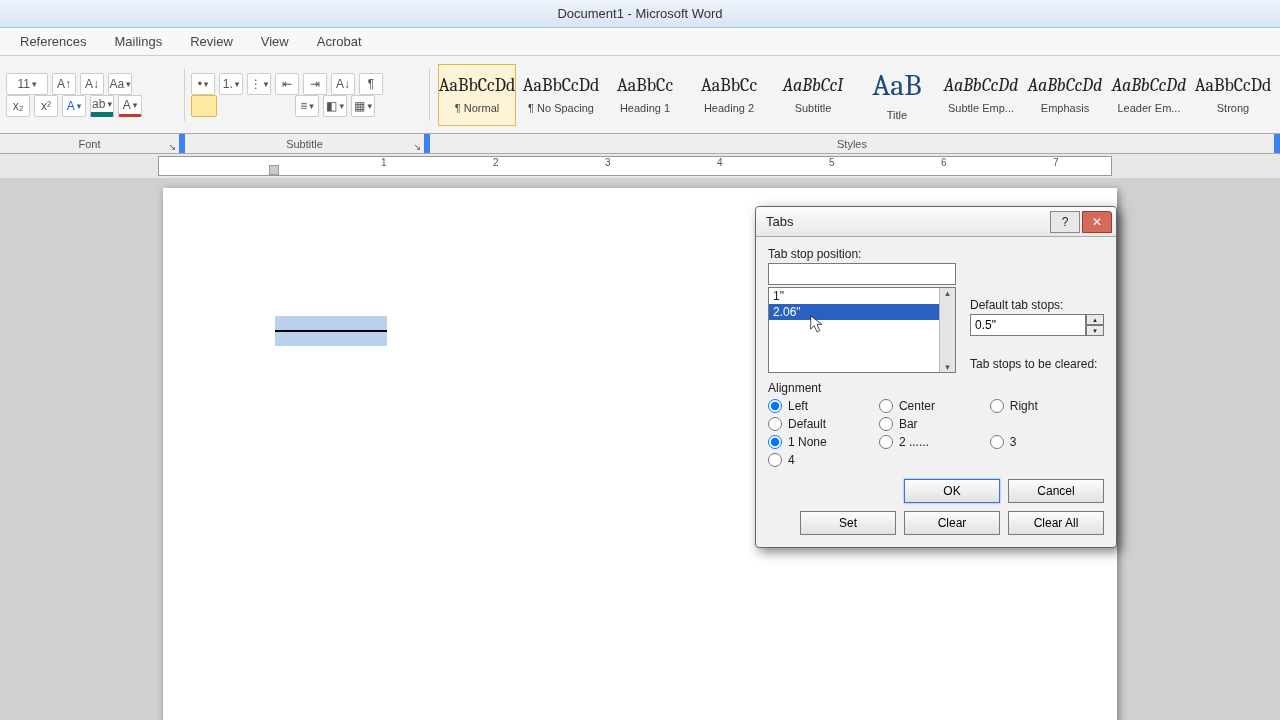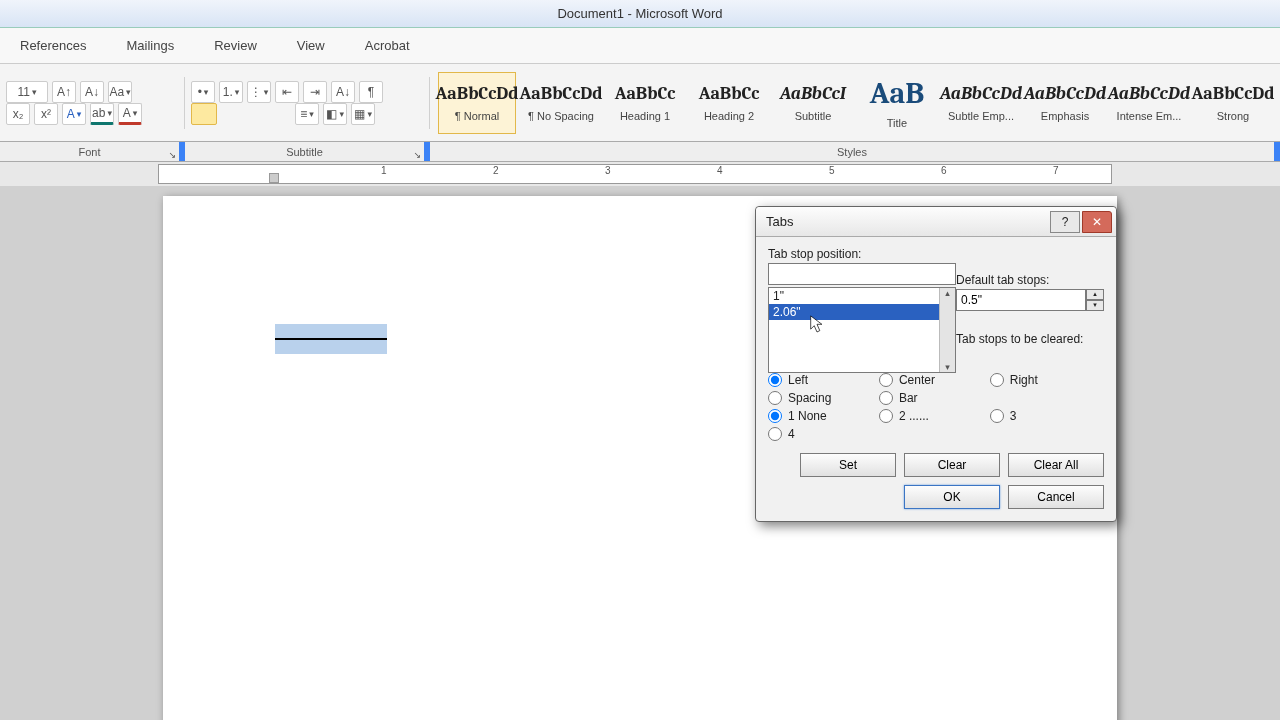--- a/index.html
+++ b/index.html
@@ -1,33 +1,33 @@
 <!DOCTYPE html>
 <html><head>
 <meta charset="utf-8">
 <style>
   * { box-sizing: border-box; margin: 0; padding: 0; font-family: "Segoe UI", Tahoma, sans-serif; }
   body { background: #d0d0d0; width: 1280px; height: 720px; overflow: hidden; position: relative; }
   
   .titlebar { height: 28px; background: linear-gradient(#f0f4fb,#d8e4f5); display:flex; align-items:center; justify-content:center; font-size:13px; color:#333; border-bottom:1px solid #9cb; }
   
-  .menubar { height: 36px; background:#f8f8f8; display:flex; align-items:center; gap:40px; padding-left:20px; font-size:13px; color:#444; border-bottom:1px solid #ccc;}
+  .menubar { height: 28px; background:#f8f8f8; display:flex; align-items:center; gap:28px; padding-left:20px; font-size:13px; color:#444; border-bottom:1px solid #ccc;}
   .menubar span { cursor:default; }
   
   .ribbon { height: 78px; background:#f4f4f4; border-bottom:1px solid #aaa; display:flex; align-items:center; position:relative;}
   .ribbon-sec { border-right:1px solid #d0d0d0; padding:4px 6px; display:flex; flex-direction:column; justify-content:space-between;}
   .rrow { display:flex; gap:4px; align-items:center; }
   .ibtn { width:24px; height:22px; border:1px solid #ccc; background:#fff; border-radius:2px; display:flex; align-items:center; justify-content:center; font-size:12px; color:#555;}
   .ibtn.sel { background:#fde9a0; border-color:#e2b84a;}
   .dd::after{content:"▾"; font-size:9px; margin-left:2px;}
   
   .styles { flex:1; display:flex; gap:6px; padding:4px 8px; align-items:center; overflow:hidden;}
   .style-item { width:78px; height:62px; border:1px solid transparent; display:flex; flex-direction:column; align-items:center; justify-content:center; font-size:11px; color:#444; cursor:default;}
   .style-item.sel { border:1px solid #e2b84a; background:#fdf3d6;}
-  .style-item .ex { font-family:"Cambria",serif; font-size:18px; margin-bottom:6px; color:#222;font-weight:bold;}
+  .style-item .ex { font-family:"Cambria",serif; font-size:18px; margin-bottom:6px; color:#222;}
   .style-item .ex.big { font-size:30px; color:#1a4b7a;}
   .style-item .cap { font-size:11px; white-space:nowrap; overflow:hidden; text-overflow:ellipsis; max-width:76px;}
   
   .groupbar { height:20px; background:#eee; border-bottom:1px solid #aaa; display:flex; font-size:11px; color:#555;}
   .glabel { border-right:6px solid #3b82f6; display:flex; align-items:center; justify-content:center; position:relative;}
   .glabel .dl { position:absolute; right:3px; bottom:1px; font-size:9px;}
   
   .ruler-wrap { height:24px; background:#e8e8e8; display:flex; align-items:center; padding-left:158px;}
   .ruler { height:20px; width:954px; background:#fff; border:1px solid #999; position:relative;}
   .ruler .tick { position:absolute; top:0; font-size:10px; color:#555;}
@@ -39,21 +39,21 @@
   .sel-mark::after { content:""; flex:1; height:2px; background:#000;}
   
   
   .dialog { position:absolute; left:755px; top:206px; width:362px; background:#f1f1f1; border:1px solid #666; border-radius:4px; box-shadow:4px 4px 12px rgba(0,0,0,0.5);}
   .dlg-head { height:30px; background:linear-gradient(#fdfdfd,#e7e7e7); border-bottom:1px solid #aaa; display:flex; align-items:center; padding:0 0 0 10px; font-size:13px; color:#222; border-radius:4px 4px 0 0;}
   .dlg-head .spacer { flex:1;}
   .dlg-head .hbtn { width:30px; height:22px; border:1px solid #888; background:#e8e8e8; margin-left:2px; display:flex; align-items:center; justify-content:center; font-size:12px;}
   .dlg-head .hbtn.close { background:#d46a5b; color:#fff; border-color:#a03a2a; margin-right:4px; border-radius:0 3px 0 0;}
   
   .dlg-body { padding:10px 12px 12px; font-size:12px; color:#222;}
-  .row { display:flex; gap:0; align-items:center;}
+  .row { display:flex; gap:14px; align-items:flex-end;}
   .col { flex:1; }
   .lbl { margin-bottom:2px; }
   input[type=text].tb { width:100%; height:22px; border:1px solid #7a7a7a; background:#fff; font-size:12px; padding:0 4px;}
   .selblue { background:#2a61c0; color:#fff;}
   .spin { display:flex; }
   .spin input { flex:1; }
   .spin .arr { width:18px; display:flex; flex-direction:column;}
   .spin .arr div { flex:1; border:1px solid #7a7a7a; background:#e9e9e9; font-size:7px; display:flex; align-items:center; justify-content:center;}
   
   .listbox { margin-top:2px; width:188px; height:86px; border:1px solid #7a7a7a; background:#fff; position:relative;}
@@ -92,21 +92,21 @@
     <div class="rrow">
       <div class="ibtn dd" style="width:42px;">11</div>
       <div class="ibtn">A↑</div>
       <div class="ibtn">A↓</div>
       <div class="ibtn dd">Aa</div>
     </div>
     <div class="rrow">
       <div class="ibtn">x₂</div>
       <div class="ibtn">x²</div>
       <div class="ibtn dd" style="color:#2a61c0;">A</div>
-      <div class="ibtn dd" style="border-bottom:3px solid #0f766e;">ab</div>
+      <div class="ibtn dd" style="border-bottom:5px solid #0f766e;">ab</div>
       <div class="ibtn dd" style="border-bottom:3px solid #c0392b;">A</div>
     </div>
   </div>
   <div class="ribbon-sec" style="width:245px;">
     <div class="rrow">
       <div class="ibtn dd">•</div>
       <div class="ibtn dd">1.</div>
       <div class="ibtn dd">⋮</div>
       <div class="ibtn">⇤</div>
       <div class="ibtn">⇥</div>
@@ -149,21 +149,21 @@
       <div class="style-item">
         <div class="ex" style="font-style: italic;">AaBbCcDd</div>
         <div class="cap">Subtle Emp...</div>
       </div>
       <div class="style-item">
         <div class="ex" style="font-style: italic;">AaBbCcDd</div>
         <div class="cap">Emphasis</div>
       </div>
       <div class="style-item">
         <div class="ex" style="font-style: italic;">AaBbCcDd</div>
-        <div class="cap">Intense Em...</div>
+        <div class="cap">Leader Em...</div>
       </div>
       <div class="style-item">
         <div class="ex">AaBbCcDd</div>
         <div class="cap">Strong</div>
       </div>
     </div>
 </div>
 
 <div class="groupbar">
   <div class="glabel" style="width:185px;">
@@ -225,36 +225,37 @@
           <input type="text" class="tb" value="0.5&quot;" style="">
           <div class="arr">
               <div>▴</div>
               <div>▾</div>
             </div>
         </div>
         <div class="lbl" style="margin-top:21px;">Tab stops to be cleared:</div>
       </div>
     </div>
 
+    <div class="sectiontitle">Alignment</div>
     <div class="radios" id="align-radios">
         <label>
           <input type="radio" name="al" checked="" style="">
           <span>Left</span>
         </label>
         <label>
           <input type="radio" name="al" style="">
           <span>Center</span>
         </label>
         <label>
           <input type="radio" name="al" style="">
           <span>Right</span>
         </label>
         <label>
           <input type="radio" name="al" style="">
-          <span>Spacing</span>
+          <span>Default</span>
         </label>
         <label>
           <input type="radio" name="al" style="">
           <span>Bar</span>
         </label>
       </div>
 
     <div class="radios" id="leader-radios">
         <label>
           <input type="radio" name="ld" checked="" style="">
@@ -267,27 +268,27 @@
         <label>
           <input type="radio" name="ld" style="">
           <span>3</span>
         </label>
         <label>
           <input type="radio" name="ld" style="">
           <span>4</span>
         </label>
       </div>
 
+    <div class="btnrow">
+      <button class="btn def">OK</button>
+      <button class="btn">Cancel</button>
+    </div>
     <div class="btnrow">
       <button class="btn">Set</button>
       <button class="btn">Clear</button>
       <button class="btn">Clear All</button>
     </div>
-    <div class="btnrow">
-      <button class="btn def">OK</button>
-      <button class="btn">Cancel</button>
-    </div>
   </div>
 </div>
 
 <svg class="cursor" viewBox="0 0 20 28">
     <path d="M1 1 L1 20 L6 15 L10 24 L14 22 L10 13 L17 13 Z" fill="#fff" stroke="#000" stroke-width="1"></path>
   </svg>
 
 </body></html>

